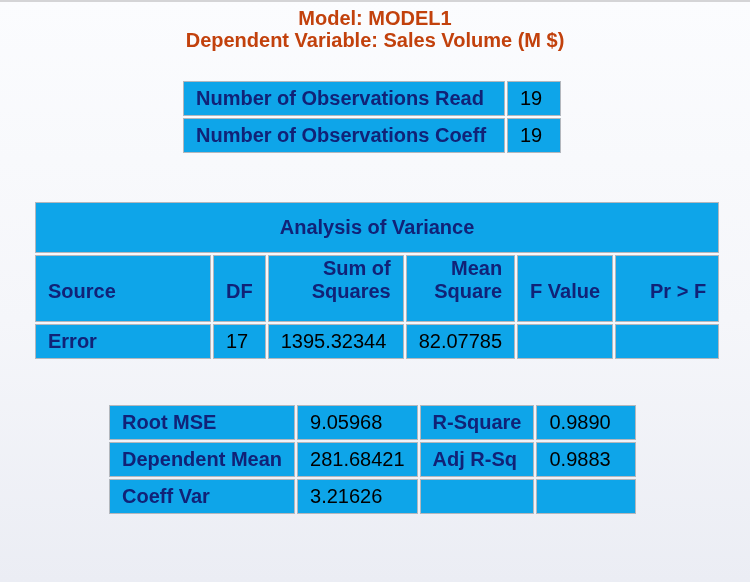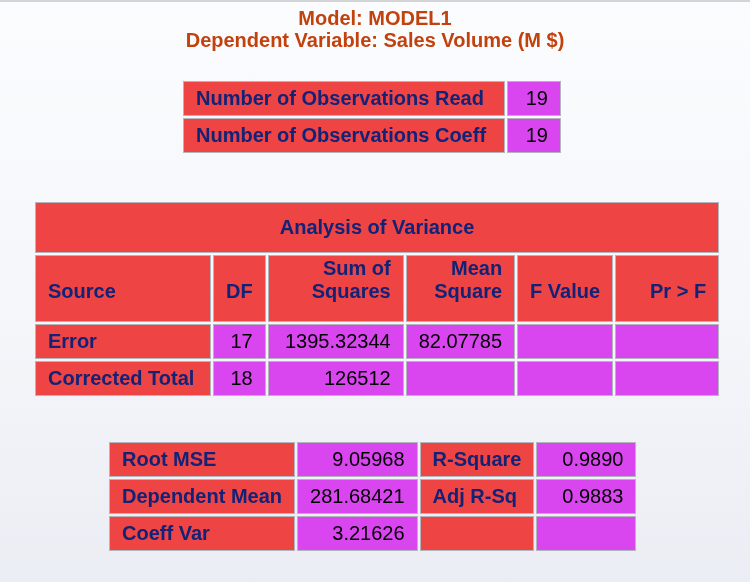--- a/index.html
+++ b/index.html
@@ -26,30 +26,30 @@
   td, th {
     box-sizing: border-box;
     border: 1px solid #b3b7bd;
     font-size: 20px;
     height: 35px;
     padding: 1px 12px;
     white-space: nowrap;
     overflow: hidden;
   }
   th, td.lbl {
-    background: #ef4444;
+    background: #0ea5e9;
     color: #112277;
     font-weight: bold;
     text-align: left;
   }
   td.num {
-    background: #d946ef;
+    background: #0ea5e9;
     color: #000000;
     font-weight: normal;
-    text-align: right;
+    text-align: left;
   }
   
   .obs-table { margin: 28px 0 0 181px; }
   
   .anova-table { margin: 45px 0 0 33px; }
   .anova-table th.tbl-title { text-align: center; height: 51px; vertical-align: middle; }
   .anova-table th.colhead {
     height: 64px;
     vertical-align: bottom;
     white-space: pre;   
@@ -109,28 +109,20 @@
     <th class="colhead">Pr &gt; F</th>
   </tr>
   <tr>
     <td class="lbl">Error</td>
     <td class="num">17</td>
     <td class="num">1395.32344</td>
     <td class="num">82.07785</td>
     <td class="num"></td>
     <td class="num"></td>
   </tr>
-  <tr>
-    <td class="lbl">Corrected Total</td>
-    <td class="num">18</td>
-    <td class="num">126512</td>
-    <td class="num"></td>
-    <td class="num"></td>
-    <td class="num"></td>
-  </tr>
 </tbody>
   </table>
 
 <table class="fit-table">
   <colgroup>
     <col style="width:180px">
       <col style="width:113px">
     <col style="width:111px">
       <col style="width:100px">
   </colgroup>

